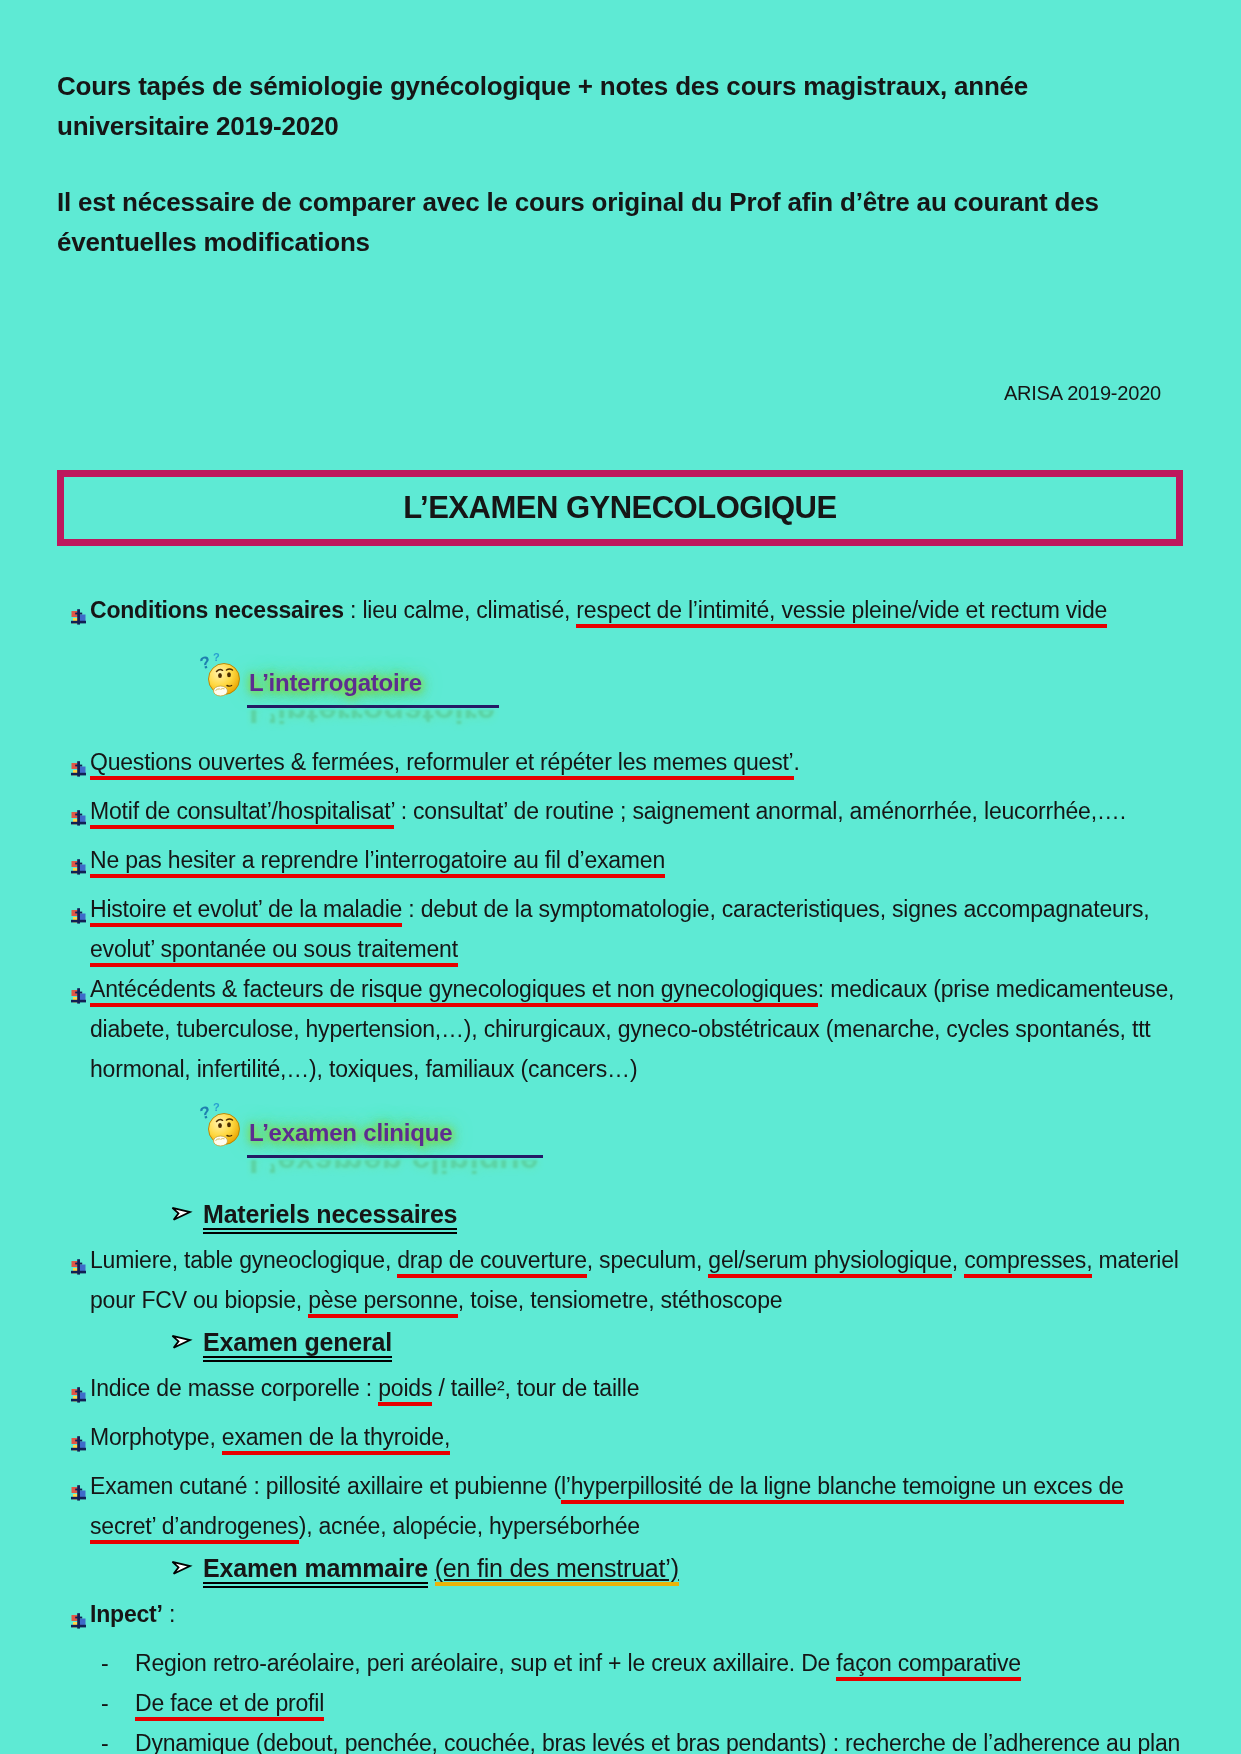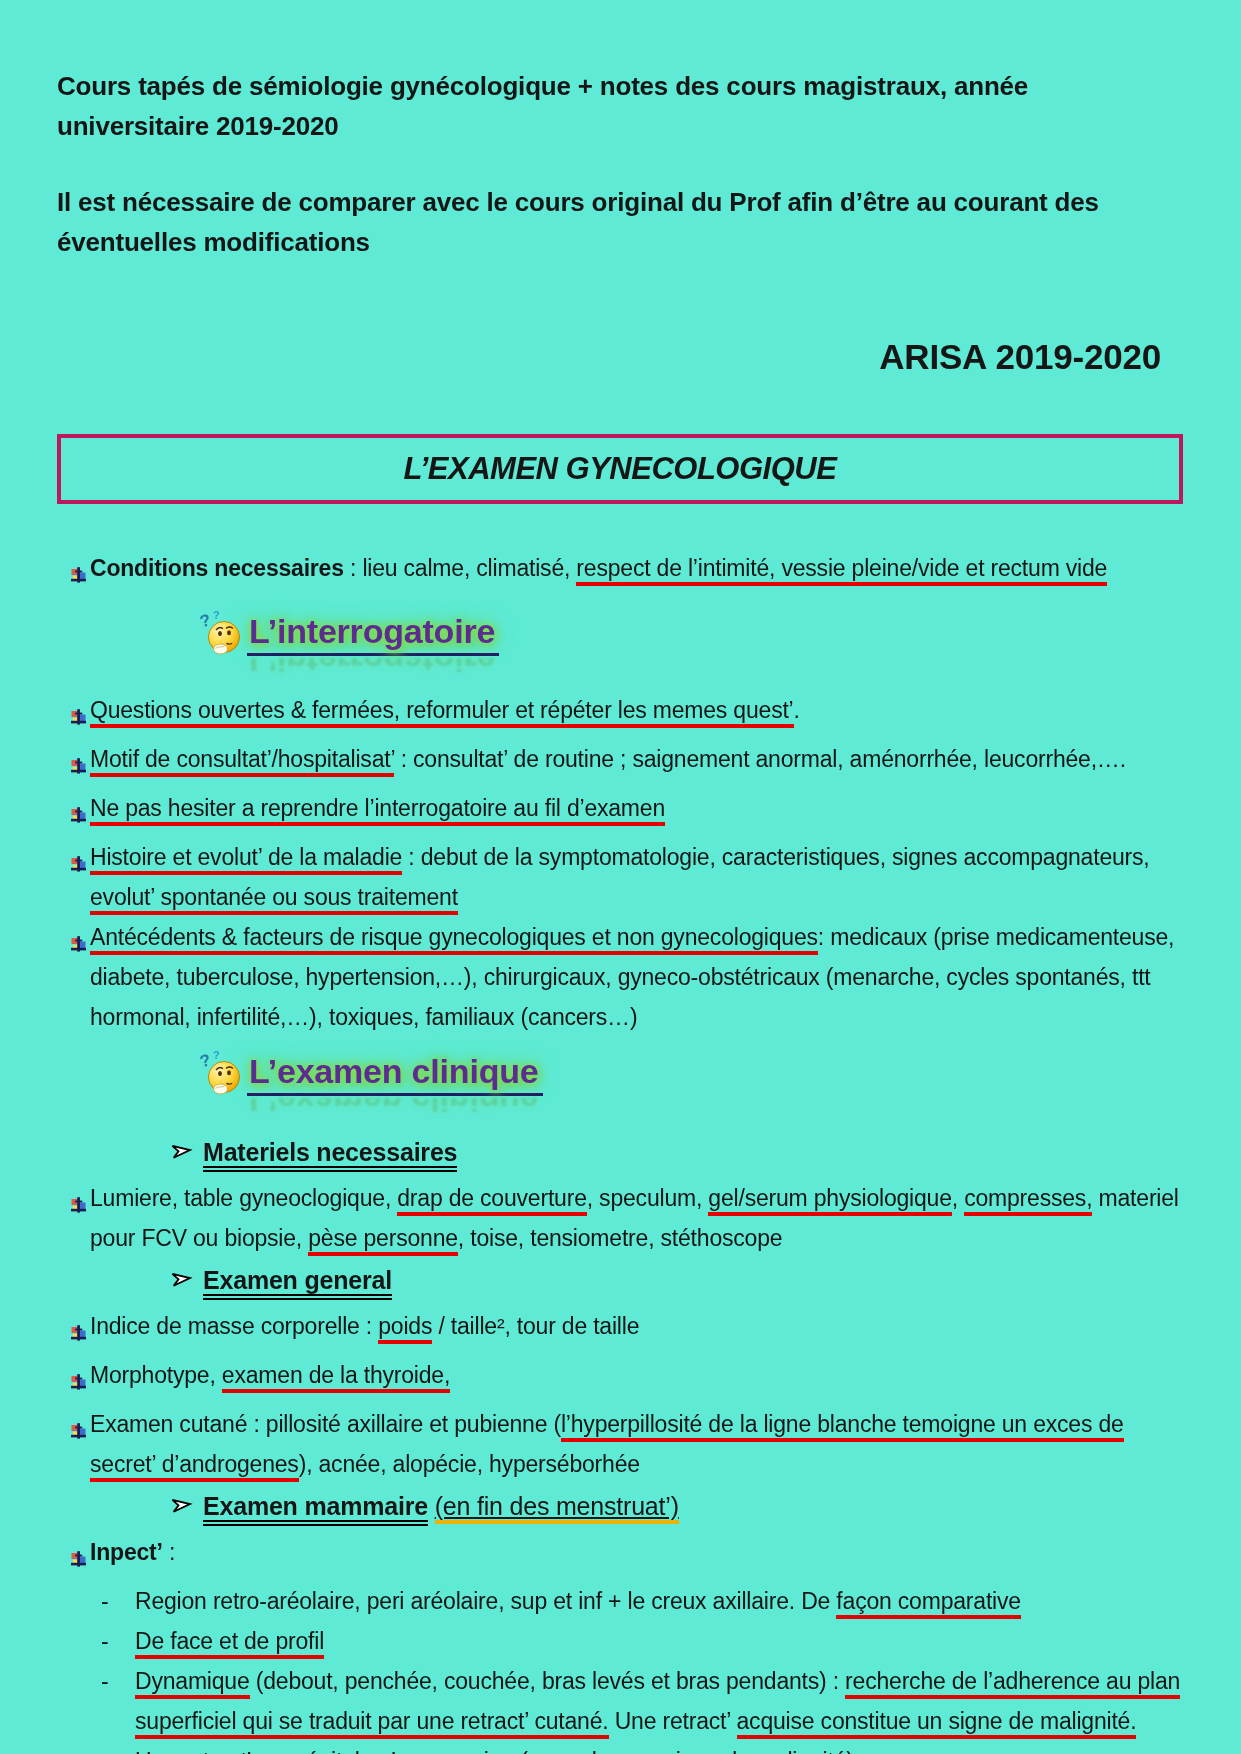--- a/index.html
+++ b/index.html
@@ -13,29 +13,29 @@
     letter-spacing:-0.2px;
     box-sizing:border-box;
     padding:66px 58px 0 57px;
   }
   .hdr{
     font-size:26px;font-weight:bold;line-height:40px;
     margin:0 0 0 0;max-width:1130px;
   }
   .hdr + .hdr{margin-top:36px;}
   .byline{
-    margin-top:80px;
-    font-size:35px;font-weight:bold;text-align:right;
+    margin-top:116px;
+    font-size:20px;font-weight:normal;text-align:right;
     padding-right:22px;line-height:30px;
   }
   .title-box{
     margin-top:62px;
-    border:4px solid #be185d;
+    border:7px solid #be185d;
     height:62px;
-    display:flex;align-items:center;justify-content:center;font-style:italic;
+    display:flex;align-items:center;justify-content:center;
   }
   .title-box .t{
     font-size:31px;font-weight:bold;letter-spacing:-0.5px;
   }
   .flow{margin-top:44px;}
   
   .bullet-item{
     display:flex;align-items:flex-start;
     font-size:23px;line-height:40px;
     margin:0;
@@ -56,25 +56,26 @@
   .u{border-bottom:4px solid #eab308;text-decoration:underline;}
   .du{border-bottom:6px double #000;padding-bottom:0px;}
   
   .fancy-heading{
     margin:14px 0 10px 142px;
     display:flex;align-items:flex-start;
   }
   .emoji-icon{flex:0 0 48px;margin-top:-2px;}
   .fancy-stack{display:flex;flex-direction:column;}
   .heading-text{
-    font-size:34px;font-weight:bold;line-height:40px;
+    font-size:24px;font-weight:bold;line-height:40px;
     color:#5c2d91;
     border-bottom:3px solid #241a66;
     padding:0 4px 2px 2px;
     text-shadow:0 0 6px rgba(134,222,74,.95),0 0 12px rgba(134,222,74,.8),0 0 20px rgba(134,222,74,.6),2px 3px 8px rgba(110,200,60,.7);
+    margin-top:10px;
   }
   .heading-reflection{
     font-size:34px;font-weight:bold;line-height:40px;
     color:#55992e;
     transform:scaleY(-1);
     opacity:.28;filter:blur(1.2px);
     height:20px;overflow:hidden;
     margin-top:2px;padding:0 4px 2px 2px;
     text-shadow:0 0 8px rgba(134,222,74,.9);
   }

